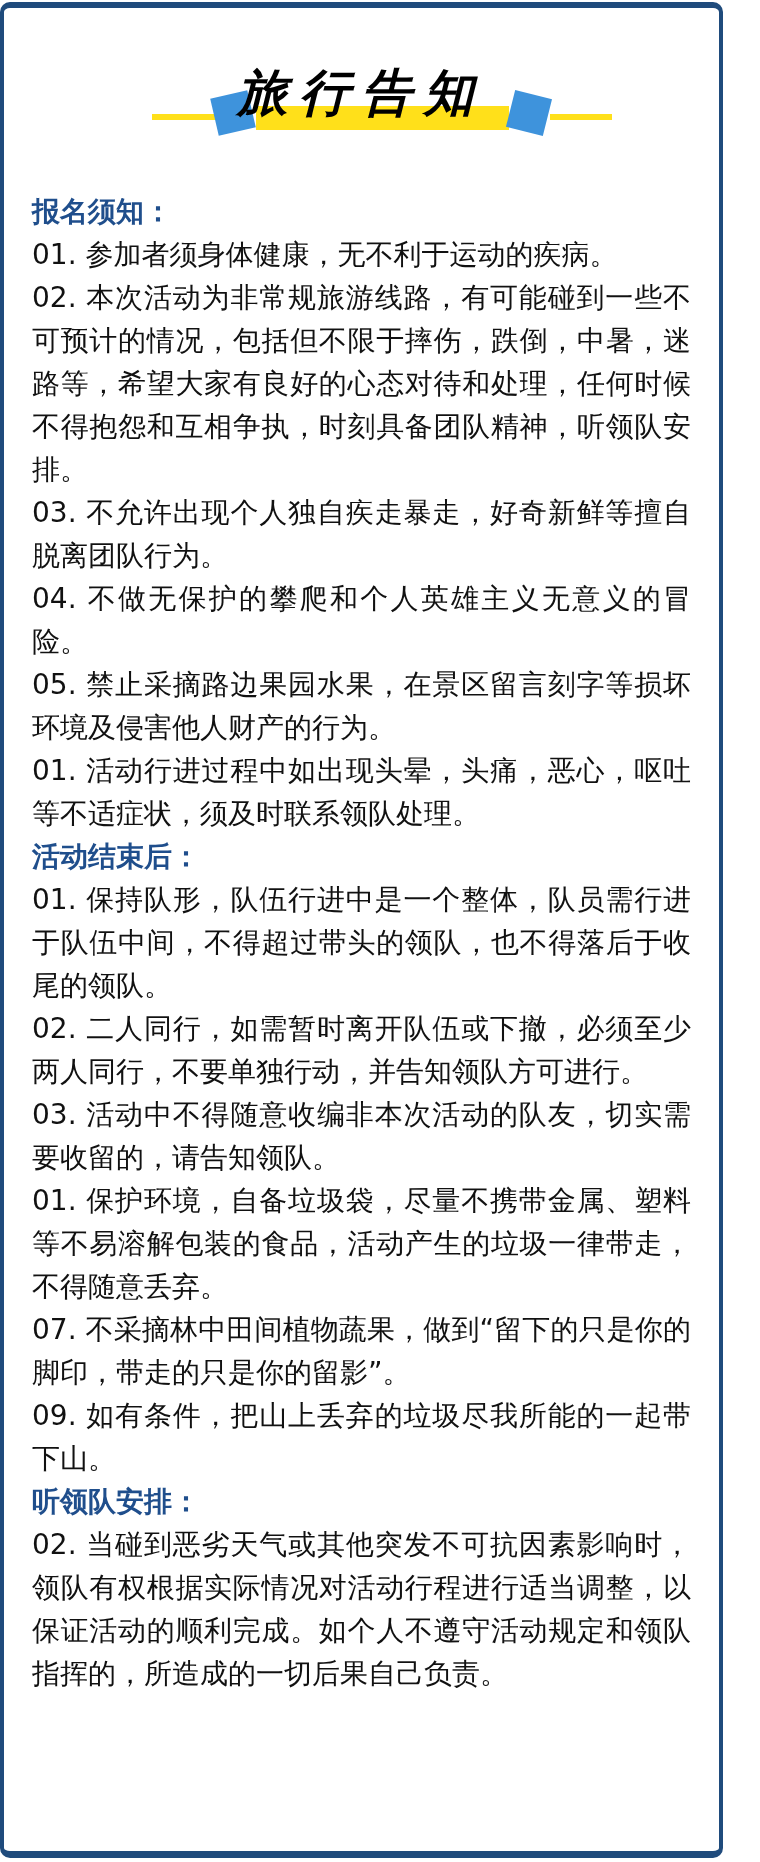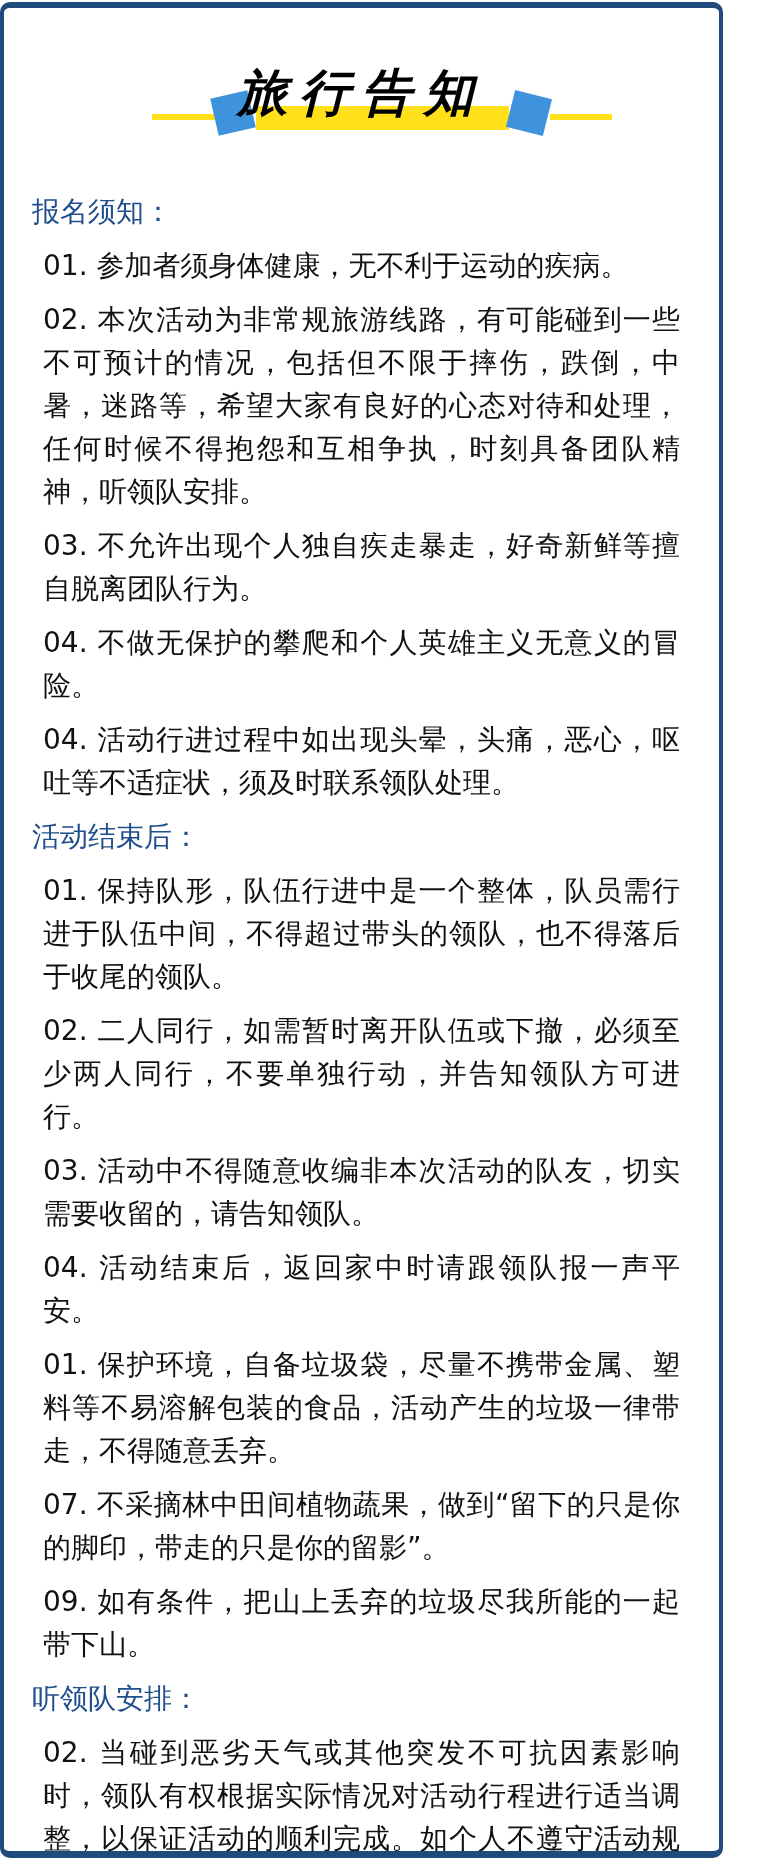--- a/index.html
+++ b/index.html
@@ -65,24 +65,24 @@
     padding:46px 28px 0 28px;
     font-size:28px;
     line-height:43px;
     color:var(--body-text);
     text-align:justify;
     text-justify:inter-ideograph;
     font-weight:500;
   }
   .section-heading{
     color:var(--heading-blue);
-    font-weight:400;
+    font-weight:700;
   }
   .notice-item{
-    margin:11px;
+    margin:0;
   }
 </style>
 </head>
 <body>
 
 <div class="page">
 
   <div class="banner">
     <div class="hline left"></div>
     <div class="sq left"></div>
@@ -91,26 +91,26 @@
     <div class="hline right"></div>
     <h1 class="title">旅行告知</h1>
   </div>
 
   <div class="content" id="content">
       <div class="section-heading">报名须知：</div>
       <p class="notice-item">01. 参加者须身体健康，无不利于运动的疾病。</p>
       <p class="notice-item">02. 本次活动为非常规旅游线路，有可能碰到一些不可预计的情况，包括但不限于摔伤，跌倒，中暑，迷路等，希望大家有良好的心态对待和处理，任何时候不得抱怨和互相争执，时刻具备团队精神，听领队安排。</p>
       <p class="notice-item">03. 不允许出现个人独自疾走暴走，好奇新鲜等擅自脱离团队行为。</p>
       <p class="notice-item">04. 不做无保护的攀爬和个人英雄主义无意义的冒险。</p>
-      <p class="notice-item">04. 活动行进过程中如出现头晕，头痛，恶心，呕吐等不适症状，须及时联系领队处理。</p>
+      <p class="notice-item">05. 禁止采摘路边果园水果，在景区留言刻字等损坏环境及侵害他人财产的行为。</p>
+      <p class="notice-item">01. 活动行进过程中如出现头晕，头痛，恶心，呕吐等不适症状，须及时联系领队处理。</p>
       <div class="section-heading">活动结束后：</div>
       <p class="notice-item">01. 保持队形，队伍行进中是一个整体，队员需行进于队伍中间，不得超过带头的领队，也不得落后于收尾的领队。</p>
       <p class="notice-item">02. 二人同行，如需暂时离开队伍或下撤，必须至少两人同行，不要单独行动，并告知领队方可进行。</p>
       <p class="notice-item">03. 活动中不得随意收编非本次活动的队友，切实需要收留的，请告知领队。</p>
-      <p class="notice-item">04. 活动结束后，返回家中时请跟领队报一声平安。</p>
       <p class="notice-item">01. 保护环境，自备垃圾袋，尽量不携带金属、塑料等不易溶解包装的食品，活动产生的垃圾一律带走，不得随意丢弃。</p>
       <p class="notice-item">07. 不采摘林中田间植物蔬果，做到“留下的只是你的脚印，带走的只是你的留影”。</p>
       <p class="notice-item">09. 如有条件，把山上丢弃的垃圾尽我所能的一起带下山。</p>
       <div class="section-heading">听领队安排：</div>
       <p class="notice-item">02. 当碰到恶劣天气或其他突发不可抗因素影响时，领队有权根据实际情况对活动行程进行适当调整，以保证活动的顺利完成。如个人不遵守活动规定和领队指挥的，所造成的一切后果自己负责。</p>
     </div>
 
 </div>
 
 </body></html>

